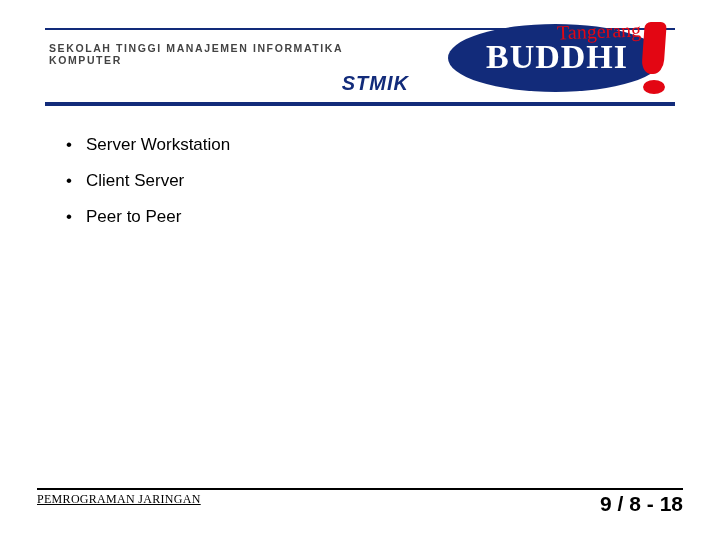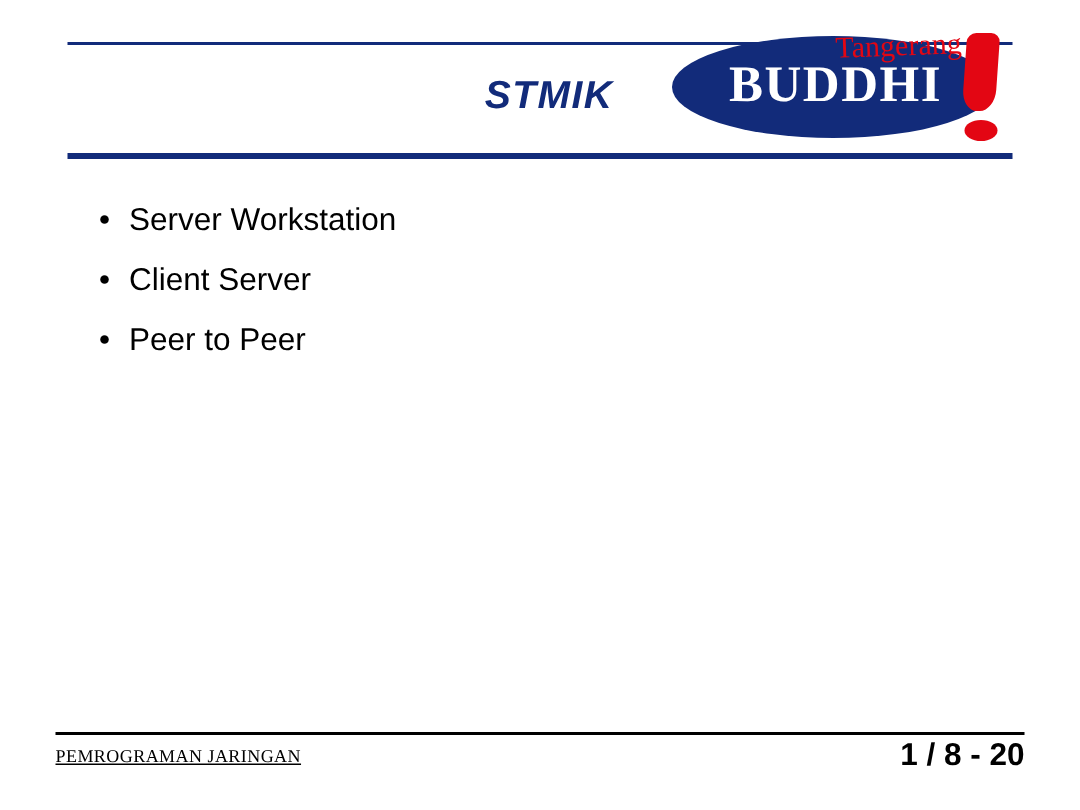--- a/index.html
+++ b/index.html
@@ -7,54 +7,55 @@
   .slide { width: 720px; height: 540px; position: relative; }
 
   
   .header { position: absolute; top: 28px; left: 45px; right: 45px; height: 78px; }
   .header .top-rule { position: absolute; top: 0; left: 0; right: 0; border-top: 2px solid #122b7a; }
   .header .bottom-rule { position: absolute; bottom: 0; left: 0; right: 0; border-top: 4px solid #122b7a; }
 
   .header .text-left { position: absolute; left: 4px; top: 14px; right: 260px; }
   .subtitle { font-size: 10.5px; letter-spacing: 1.6px; color: #434343; font-weight: 700; font-family: "Arial Narrow", Arial, sans-serif; }
   .stmik-row { text-align: right; margin-top: 6px; padding-right: 6px; }
-  .stmik { font-size: 26px; font-style: italic; font-weight: 700; color: #122b7a; letter-spacing: 1px; font-family: "Arial Black", Arial, sans-serif; }
+  .stmik { font-size: 20px; font-style: italic; font-weight: 700; color: #122b7a; letter-spacing: 1px; font-family: "Arial Black", Arial, sans-serif; }
 
   
   .logo { position: absolute; right: 0; top: -12px; width: 235px; height: 84px; }
   .ellipse { position: absolute; left: 8px; top: 8px; width: 215px; height: 68px; background: #122b7a; border-radius: 50%; }
   .exclaim { position: absolute; right: 2px; top: 6px; width: 38px; height: 72px; }
   .exclaim .bar { position: absolute; top: 0; left: 8px; width: 22px; height: 52px; background: #e30613; border-radius: 6px 6px 10px 10px / 6px 6px 14px 14px; transform: skewX(-4deg); }
   .exclaim .dot { position: absolute; bottom: 0; left: 8px; width: 22px; height: 14px; background: #e30613; border-radius: 50%; }
   .tangerang { position: absolute; top: 4px; right: 34px; font-family: "Brush Script MT","Segoe Script",cursive; font-size: 20px; color: #e30613; transform: rotate(-2deg); }
   .buddhi { position: absolute; top: 22px; left: 22px; width: 190px; text-align: center; font-family: Liberation Serif, serif; font-size: 34px; font-weight: 900; color: #fff; letter-spacing: 1px; }
 
   
   .content { position: absolute; top: 135px; left: 56px; right: 56px; }
   .heading { font-size: 19px; margin-bottom: 16px; }
   ul.bullets { list-style: none; margin-left: 6px; }
-  ul.bullets li { font-size: 21px; margin-bottom: 16px; padding-left: 24px; position: relative; }
+  ul.bullets li { font-size: 17px; margin-bottom: 16px; padding-left: 24px; position: relative; }
   ul.bullets li::before { content: "•"; position: absolute; left: 4px; top: 0; }
 
   
   .footer { position: absolute; bottom: 24px; left: 37px; right: 37px; }
   .footer-rule { border-top: 2px solid #000; margin-bottom: 2px; }
-  .footer-row { display: flex; justify-content: space-between; align-items: center; }
+  .footer-row { display: flex; justify-content: space-between; align-items: flex-start; }
   .footer-left { font-family: "Times New Roman", Times, serif; font-size: 12px; letter-spacing: 0.3px; text-decoration: underline; }
   .footer-right { font-size: 21px; font-weight: 700; }
 </style>
 </head>
 <body>
 
 <div class="slide">
 
   <div class="header">
     <div class="top-rule"></div>
 
     <div class="text-left">
+      <div class="subtitle">SEKOLAH TINGGI MANAJEMEN INFORMATIKA KOMPUTER</div>
       <div class="stmik-row">
         <span class="stmik">STMIK</span>
       </div>
     </div>
 
     <div class="logo">
       <div class="ellipse"></div>
       <div class="tangerang">Tangerang</div>
       <div class="buddhi">BUDDHI</div>
       <div class="exclaim">
@@ -71,17 +72,17 @@
       <li>Server Workstation</li>
       <li>Client Server</li>
       <li>Peer to Peer</li>
     </ul>
   </div>
 
   <div class="footer">
     <div class="footer-rule"></div>
     <div class="footer-row">
       <div class="footer-left">PEMROGRAMAN JARINGAN</div>
-      <div class="footer-right">1 / 8 - 20</div>
+      <div class="footer-right">9 / 8 - 18</div>
     </div>
   </div>
 
 </div>
 
 </body></html>

